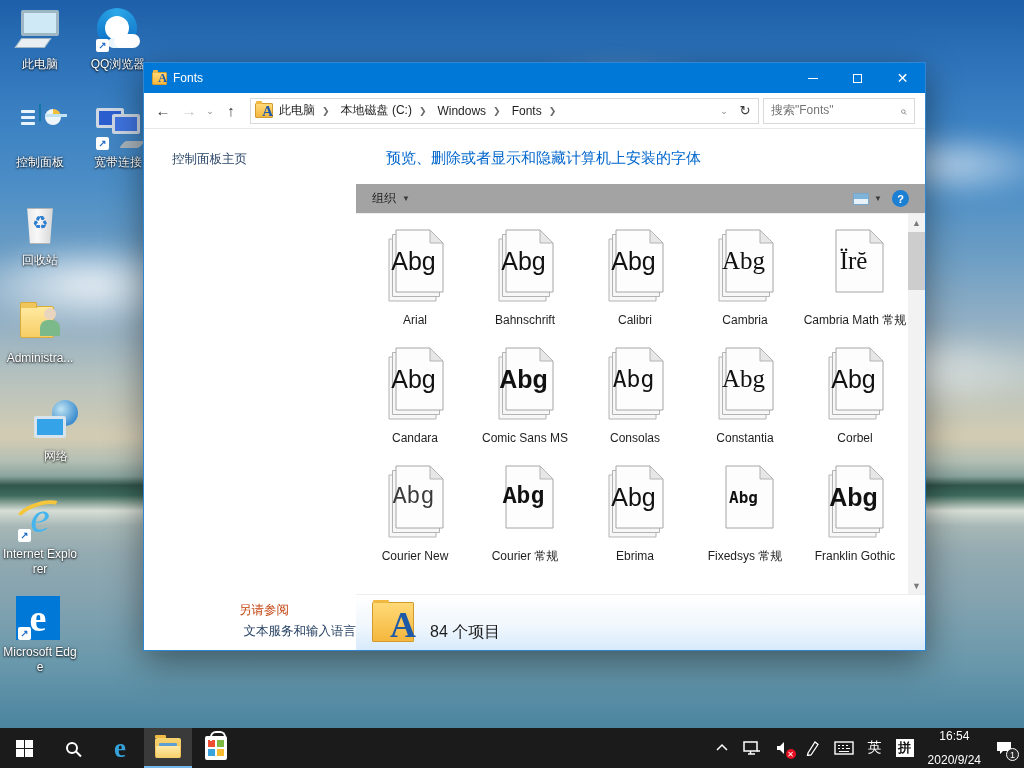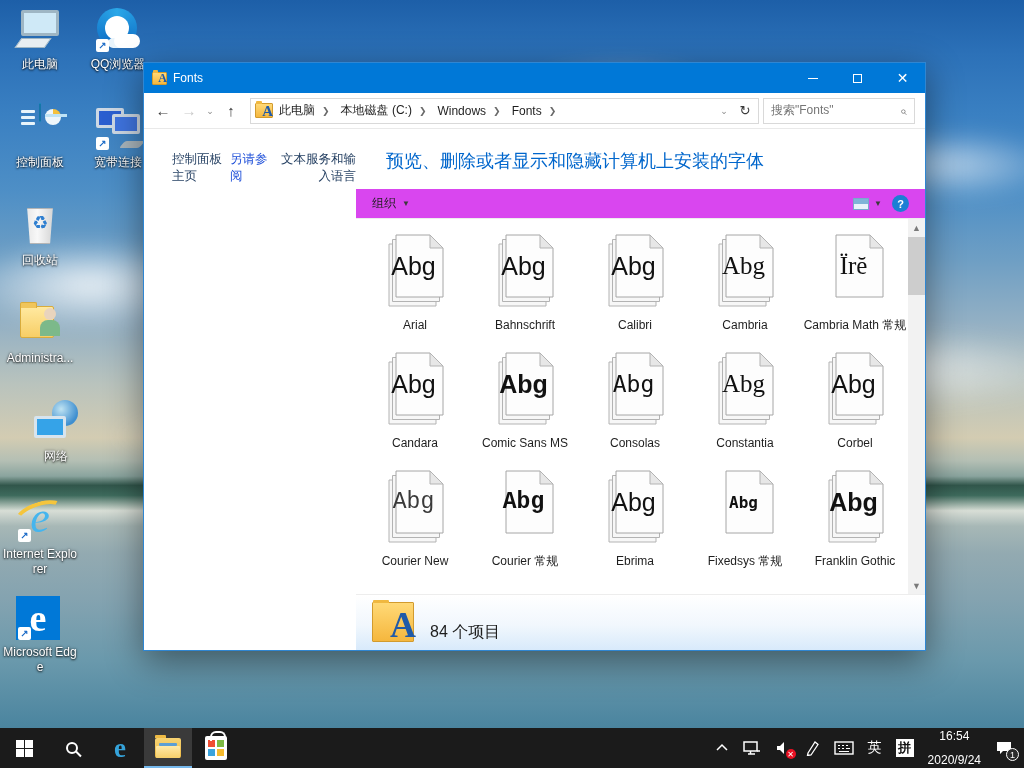--- a/index.html
+++ b/index.html
@@ -82,30 +82,30 @@
   .fa { position:relative; display:inline-block; }
   .fa .fback { position:absolute; inset:0; background:linear-gradient(180deg,#ffd977,#f5b73e); border:1px solid #d29b2e; border-radius:1px; }
   .fa .fback::before { content:""; position:absolute; left:0; top:-3px; width:40%; height:3px; background:#f0b840; border-radius:1px 1px 0 0; }
   .fa .aglyph { position:absolute; font-family:"Liberation Serif",serif; color:#1f5aa8; font-weight:bold; }
   .fa16 { width:15px; height:13px; } .fa16 .aglyph { right:0px; bottom:-1px; font-size:12px; }
   .fa20 { width:18px; height:15px; } .fa20 .aglyph { right:0px; bottom:-2px; font-size:15px; }
   .fa44 { width:42px; height:40px; margin-top:2px; } .fa44 .aglyph { right:-2px; bottom:-4px; font-size:36px; }
 
   
   .wbody { flex:1; display:flex; min-height:0; }
-  .sidebar { width:212px; flex:0 0 auto; padding:22px 0 10px 28px; display:flex; flex-direction:row; font-size:12.5px; color:#1f3b5e; }
+  .sidebar { width:212px; flex:0 0 auto; padding:22px 0 10px 28px; display:flex; flex-direction:column; font-size:12.5px; color:#1f3b5e; }
   .sb-home { margin-bottom:28px; cursor:pointer; }
   .sb-link { margin-bottom:19px; cursor:pointer; }
   .sb-spacer { flex:1; }
-  .sb-seealso { color:#1d4ed8; margin-bottom:16px; }
+  .sb-seealso { color:#c2410c; margin-bottom:4px;text-align:center; }
   .sb-footlink { margin-bottom:0; cursor:pointer;text-align:right; }
 
   .mainarea { flex:1; display:flex; flex-direction:column; min-width:0; }
-  .pageheader { color:#0066cc; font-size:18px; padding:20px 0 16px 30px; }
-  .toolbar { height:30px; flex:0 0 auto; background:#d946ef; border-bottom:1px solid #ededed; display:flex; align-items:center; padding:0 16px; font-size:12px; color:#1e1e1e; }
+  .pageheader { color:#0066cc; font-size:15px; padding:20px 0 16px 30px; }
+  .toolbar { height:30px; flex:0 0 auto; background:#a3a3a3; border-bottom:1px solid #ededed; display:flex; align-items:center; padding:0 16px; font-size:12px; color:#1e1e1e; }
   .orgbtn { display:flex; align-items:center; gap:6px; cursor:pointer; }
   .caret { font-size:8px; color:#3b3b3b; }
   .tb-right { margin-left:auto; display:flex; align-items:center; gap:10px; }
   .viewsbtn { display:flex; align-items:center; gap:5px; cursor:pointer; }
   .viewpic { width:16px; height:12px; border:1px solid #7aa7cc; background:linear-gradient(180deg,#7fb4d8 55%, #e8f2fa 55%); display:block; }
   .helpbtn { width:17px; height:17px; border-radius:50%; background:#1b7fd4; color:#fff; font-size:11px; font-weight:bold; display:flex; align-items:center; justify-content:center; cursor:pointer; }
 
   .itemswrap { flex:1; position:relative; min-height:0; }
   .items { position:absolute; inset:0 17px 0 0; overflow:hidden; padding:14px 0 0 4px; }
   .fgrid { display:grid; grid-template-columns:repeat(5,110px); row-gap:18px; }

